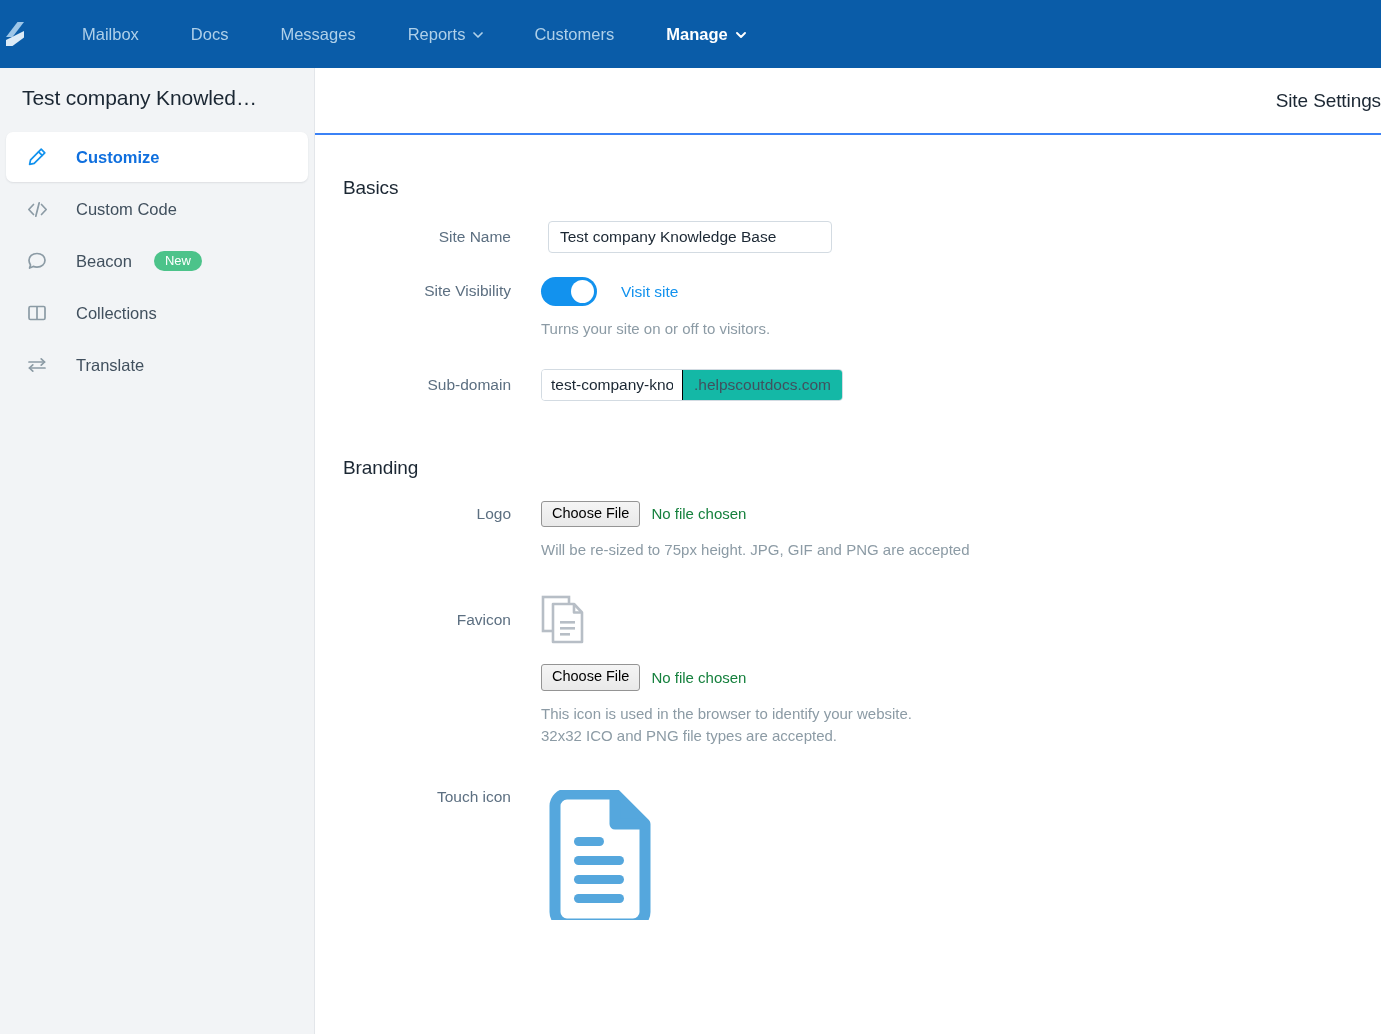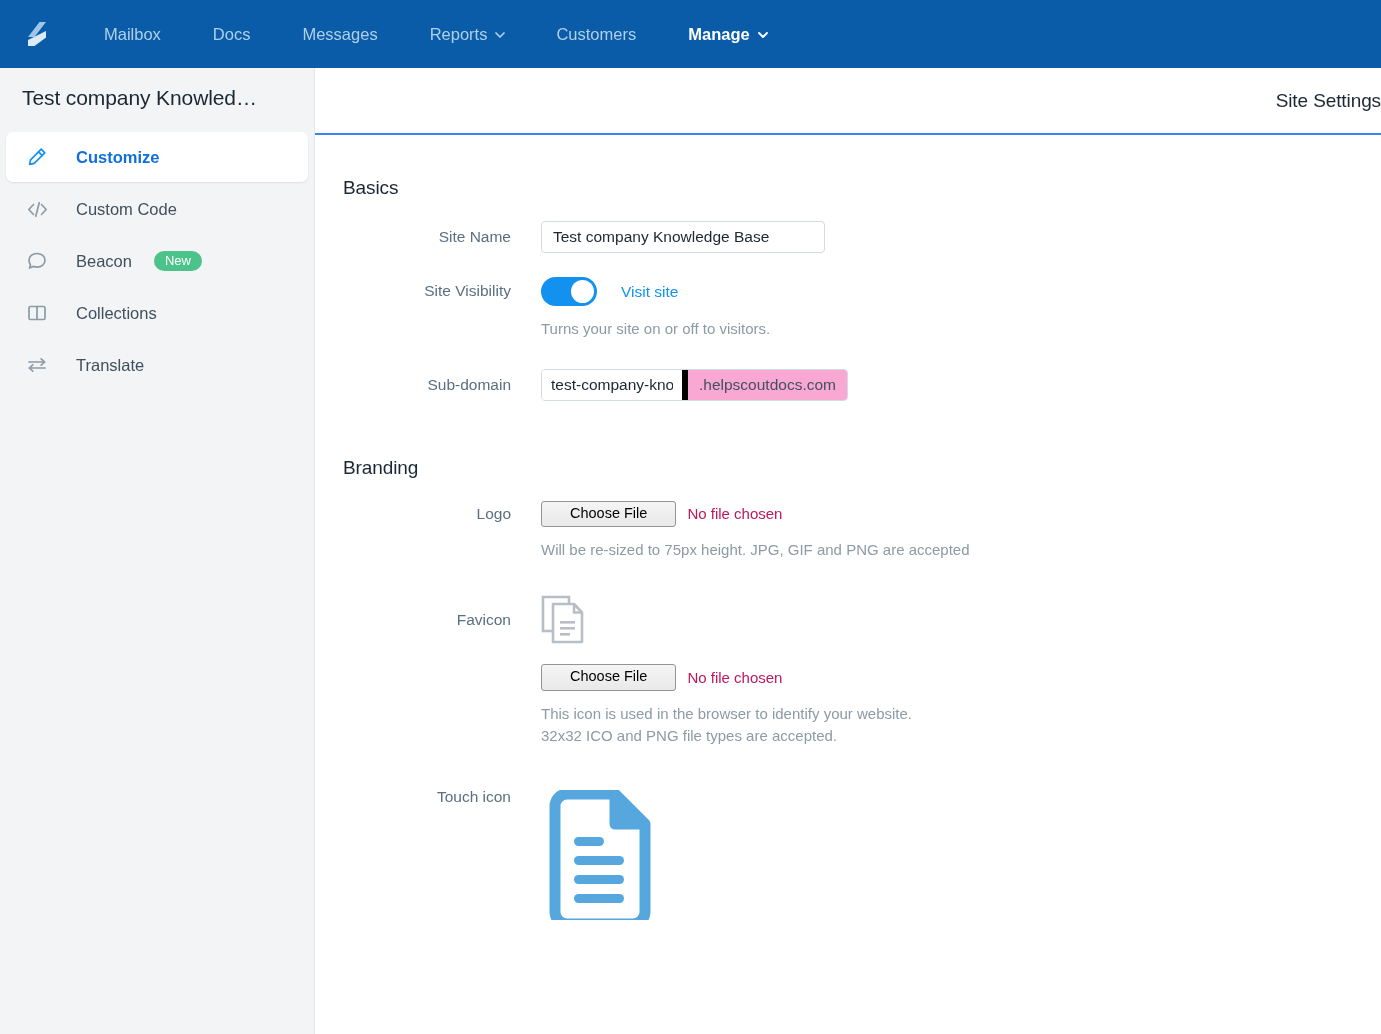--- a/index.html
+++ b/index.html
@@ -12,21 +12,20 @@
     font-family: "Liberation Sans", sans-serif;
     -webkit-font-smoothing: antialiased;
   }
 
   
   .topnav {
     height: 68px;
     background: #0A5CA8;
     display: flex;
     align-items: center;
-    padding-left: 22px;
     position: relative;
     z-index: 10;
   }
   .brand-logo {
     width: 30px; height: 30px;
     margin-right: 26px;
     flex: 0 0 auto;
     display: block;
   }
   .nav-items { display: flex; align-items: center; }
@@ -172,20 +171,21 @@
     width: 284px;
     height: 32px;
     border: 1px solid #D3DBE2;
     border-radius: 4px;
     padding: 8px 11px;
     font-size: 15.5px;
     font-family: "Liberation Sans", sans-serif;
     color: #1B2733;
     background: #ffffff;
     outline: none;
+    margin-left: 7px;
   }
   .txt-input::placeholder { color: #9CAAB5; }
 
   
   .toggle-line { display: flex; align-items: center; padding-top: 2px; }
   .toggle {
     width: 56px; height: 29px;
     border-radius: 15px;
     background: #1292EE;
     position: relative;
@@ -227,47 +227,47 @@
     width: 140px;
     border: none;
     padding: 0 9px;
     font-size: 15.5px;
     font-family: "Liberation Sans", sans-serif;
     color: #1B2733;
     outline: none;
     background: #ffffff;
   }
   .domain-suffix {
-    background: #f9a8d4;
-    border-left: 6px solid #000000;
+    background: #14b8a6;
+    border-left: 1px solid #000000;
     padding: 0 11px;
     display: flex;
     align-items: center;
     font-size: 15.5px;
     color: #41505E;
     white-space: nowrap;
   }
 
   
   .file-row { display: flex; align-items: center; }
   .file-btn {
     font-family: "Liberation Sans", sans-serif;
     font-size: 14.5px;
     color: #000000;
     background: linear-gradient(#f5f5f5, #e9e9e9);
     border: 1px solid #949494;
     border-radius: 3px;
-    padding: 3px 28px 4px;
+    padding: 3px 10px 4px;
     cursor: pointer;
     line-height: 1.2;
   }
   .file-status {
     margin-left: 11px;
     font-size: 15px;
-    color: #be185d;
+    color: #15803d;
   }
 
   .favicon-ph { margin-bottom: 19px; }
   .touch-icon-wrap { padding-top: 4px; }
 
   svg { display: block; }
 </style>
 </head>
 <body>
 

